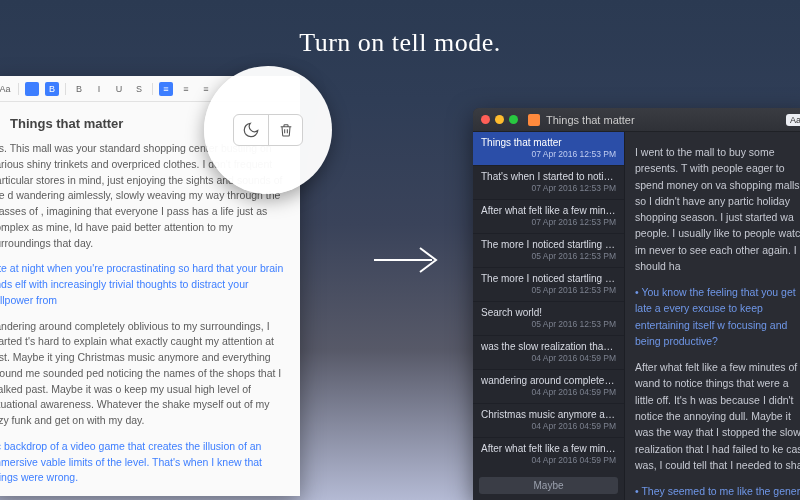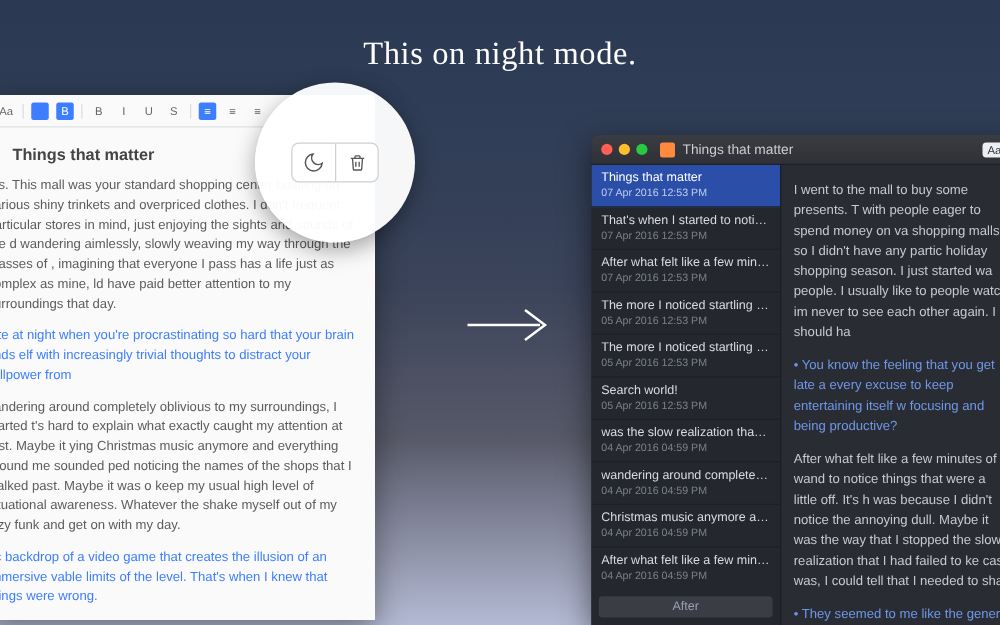--- a/index.html
+++ b/index.html
@@ -154,21 +154,21 @@
     flex-direction:column;
   }
   .sb-list { flex:1; overflow:hidden; }
   .sb-item {
     padding: 5px 8px 6px 8px;
     border-bottom:1px solid #1e2027;
   }
   .sb-item.selected { background:#2b4ea8; }
   .sb-item .t { font-size:10px; color:#d8dbe4; white-space:nowrap; overflow:hidden; text-overflow:ellipsis; }
   .sb-item.selected .t { color:#fff; }
-  .sb-item .d { font-size:8.5px; color:#7b808e; margin-top:1px; }
+  .sb-item .d { font-size:8.5px; color:#7b808e; margin-top:1px;text-align:right; }
   .sb-item.selected .d { color:#c0cdf0; }
   .sb-search {
     margin:6px;
     background:#3a3d46;
     color:#9aa0ad;
     font-size:10px;
     text-align:center;
     padding:3px 0;
     border-radius:3px;
   }
@@ -182,21 +182,21 @@
   }
   .dark-editor p { margin-bottom:10px; }
   .dark-editor .accent2 { color:#6f97e8; }
   .bullet::before { content:"• "; color:#6f97e8; }
 </style>
 </head>
 <body>
 
 <div class="stage">
 
-  <div class="headline">This on night mode.</div>
+  <div class="headline">Turn on tell mode.</div>
 
   <div class="light-window">
     <div class="light-toolbar">
       <span class="tb-btn">Aa</span>
       <span class="tb-sep"></span>
       <span class="tb-btn blue">&nbsp;</span>
       <span class="tb-btn blue">B</span>
       <span class="tb-sep"></span>
       <span class="tb-btn">B</span>
       <span class="tb-btn">I</span>
@@ -286,21 +286,21 @@
             </div>
             <div class="sb-item">
               <div class="t">Christmas music anymore and...</div>
               <div class="d">04 Apr 2016 04:59 PM</div>
             </div>
             <div class="sb-item">
               <div class="t">After what felt like a few minut...</div>
               <div class="d">04 Apr 2016 04:59 PM</div>
             </div>
           </div>
-        <div class="sb-search">After</div>
+        <div class="sb-search">Maybe</div>
       </div>
       <div class="dark-editor">
         <p>I went to the mall to buy some presents. T with people eager to spend money on va shopping malls so I didn't have any partic holiday shopping season. I just started wa people. I usually like to people watch, im never to see each other again. I should ha</p>
         <p class="accent2 bullet">You know the feeling that you get late a every excuse to keep entertaining itself w focusing and being productive?</p>
         <p>After what felt like a few minutes of wand to notice things that were a little off. It's h was because I didn't notice the annoying dull. Maybe it was the way that I stopped the slow realization that I had failed to ke case was, I could tell that I needed to sha</p>
         <p class="accent2 bullet">They seemed to me like the generic b environment, but it's beyond the playable</p>
       </div>
     </div>
   </div>
 

